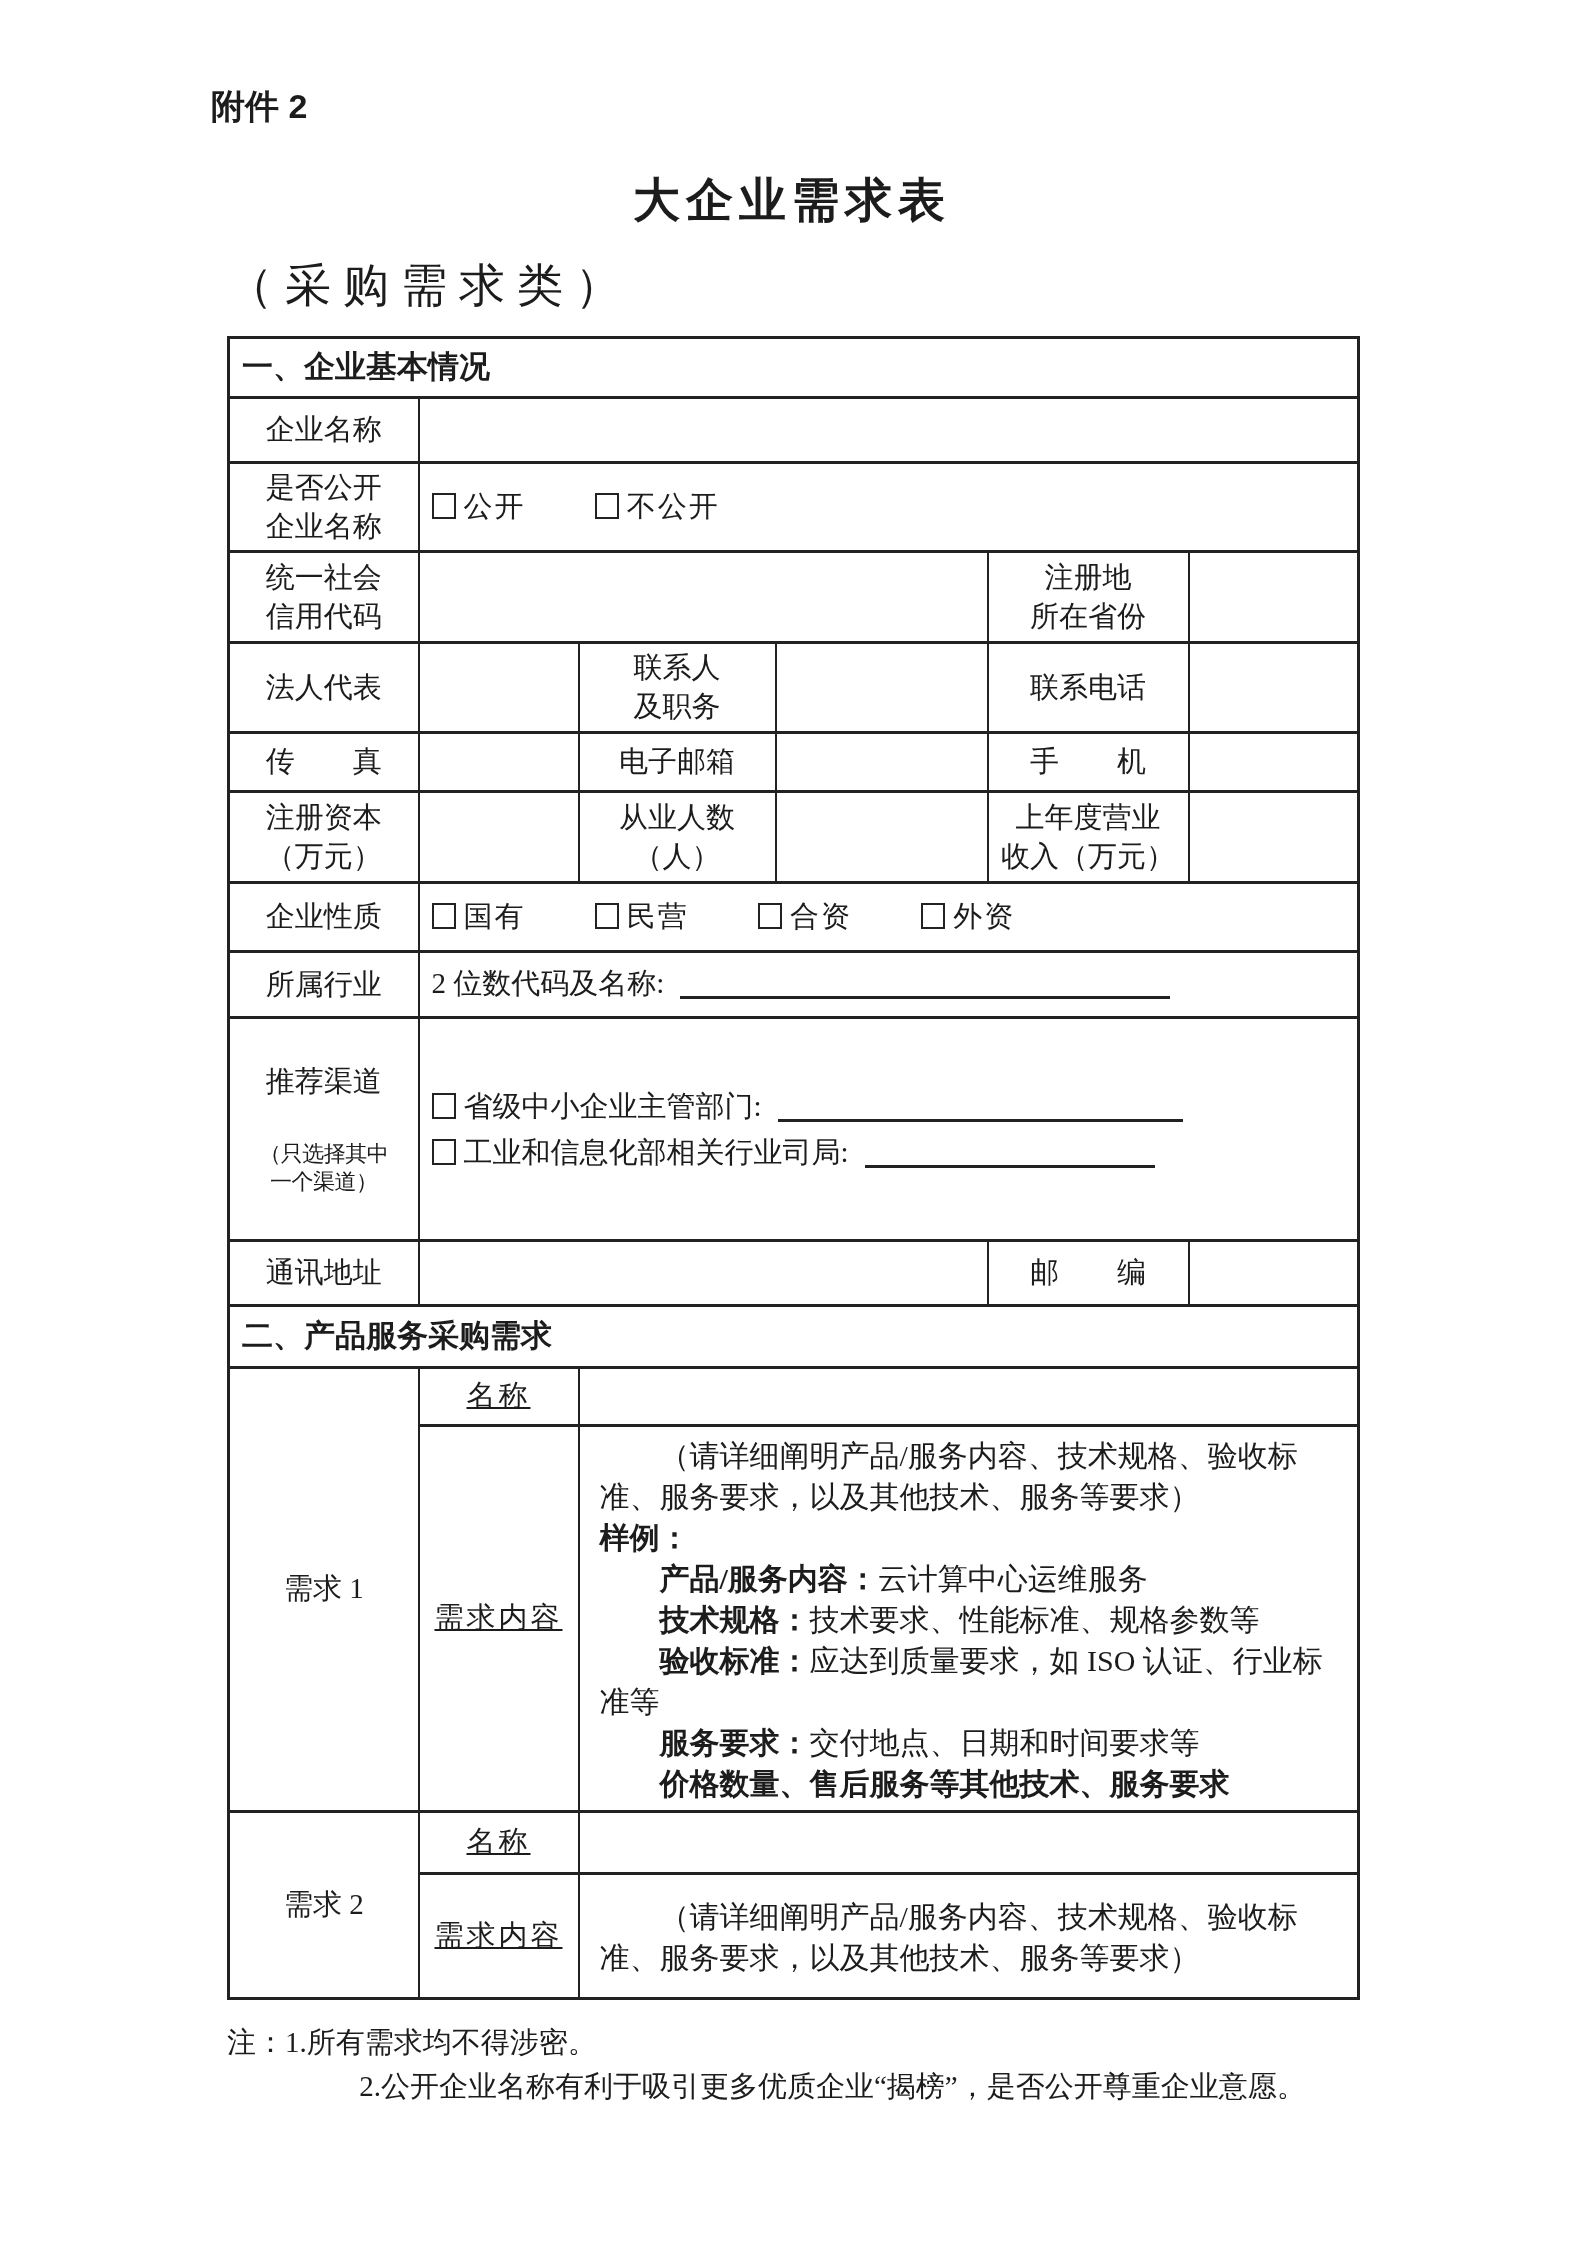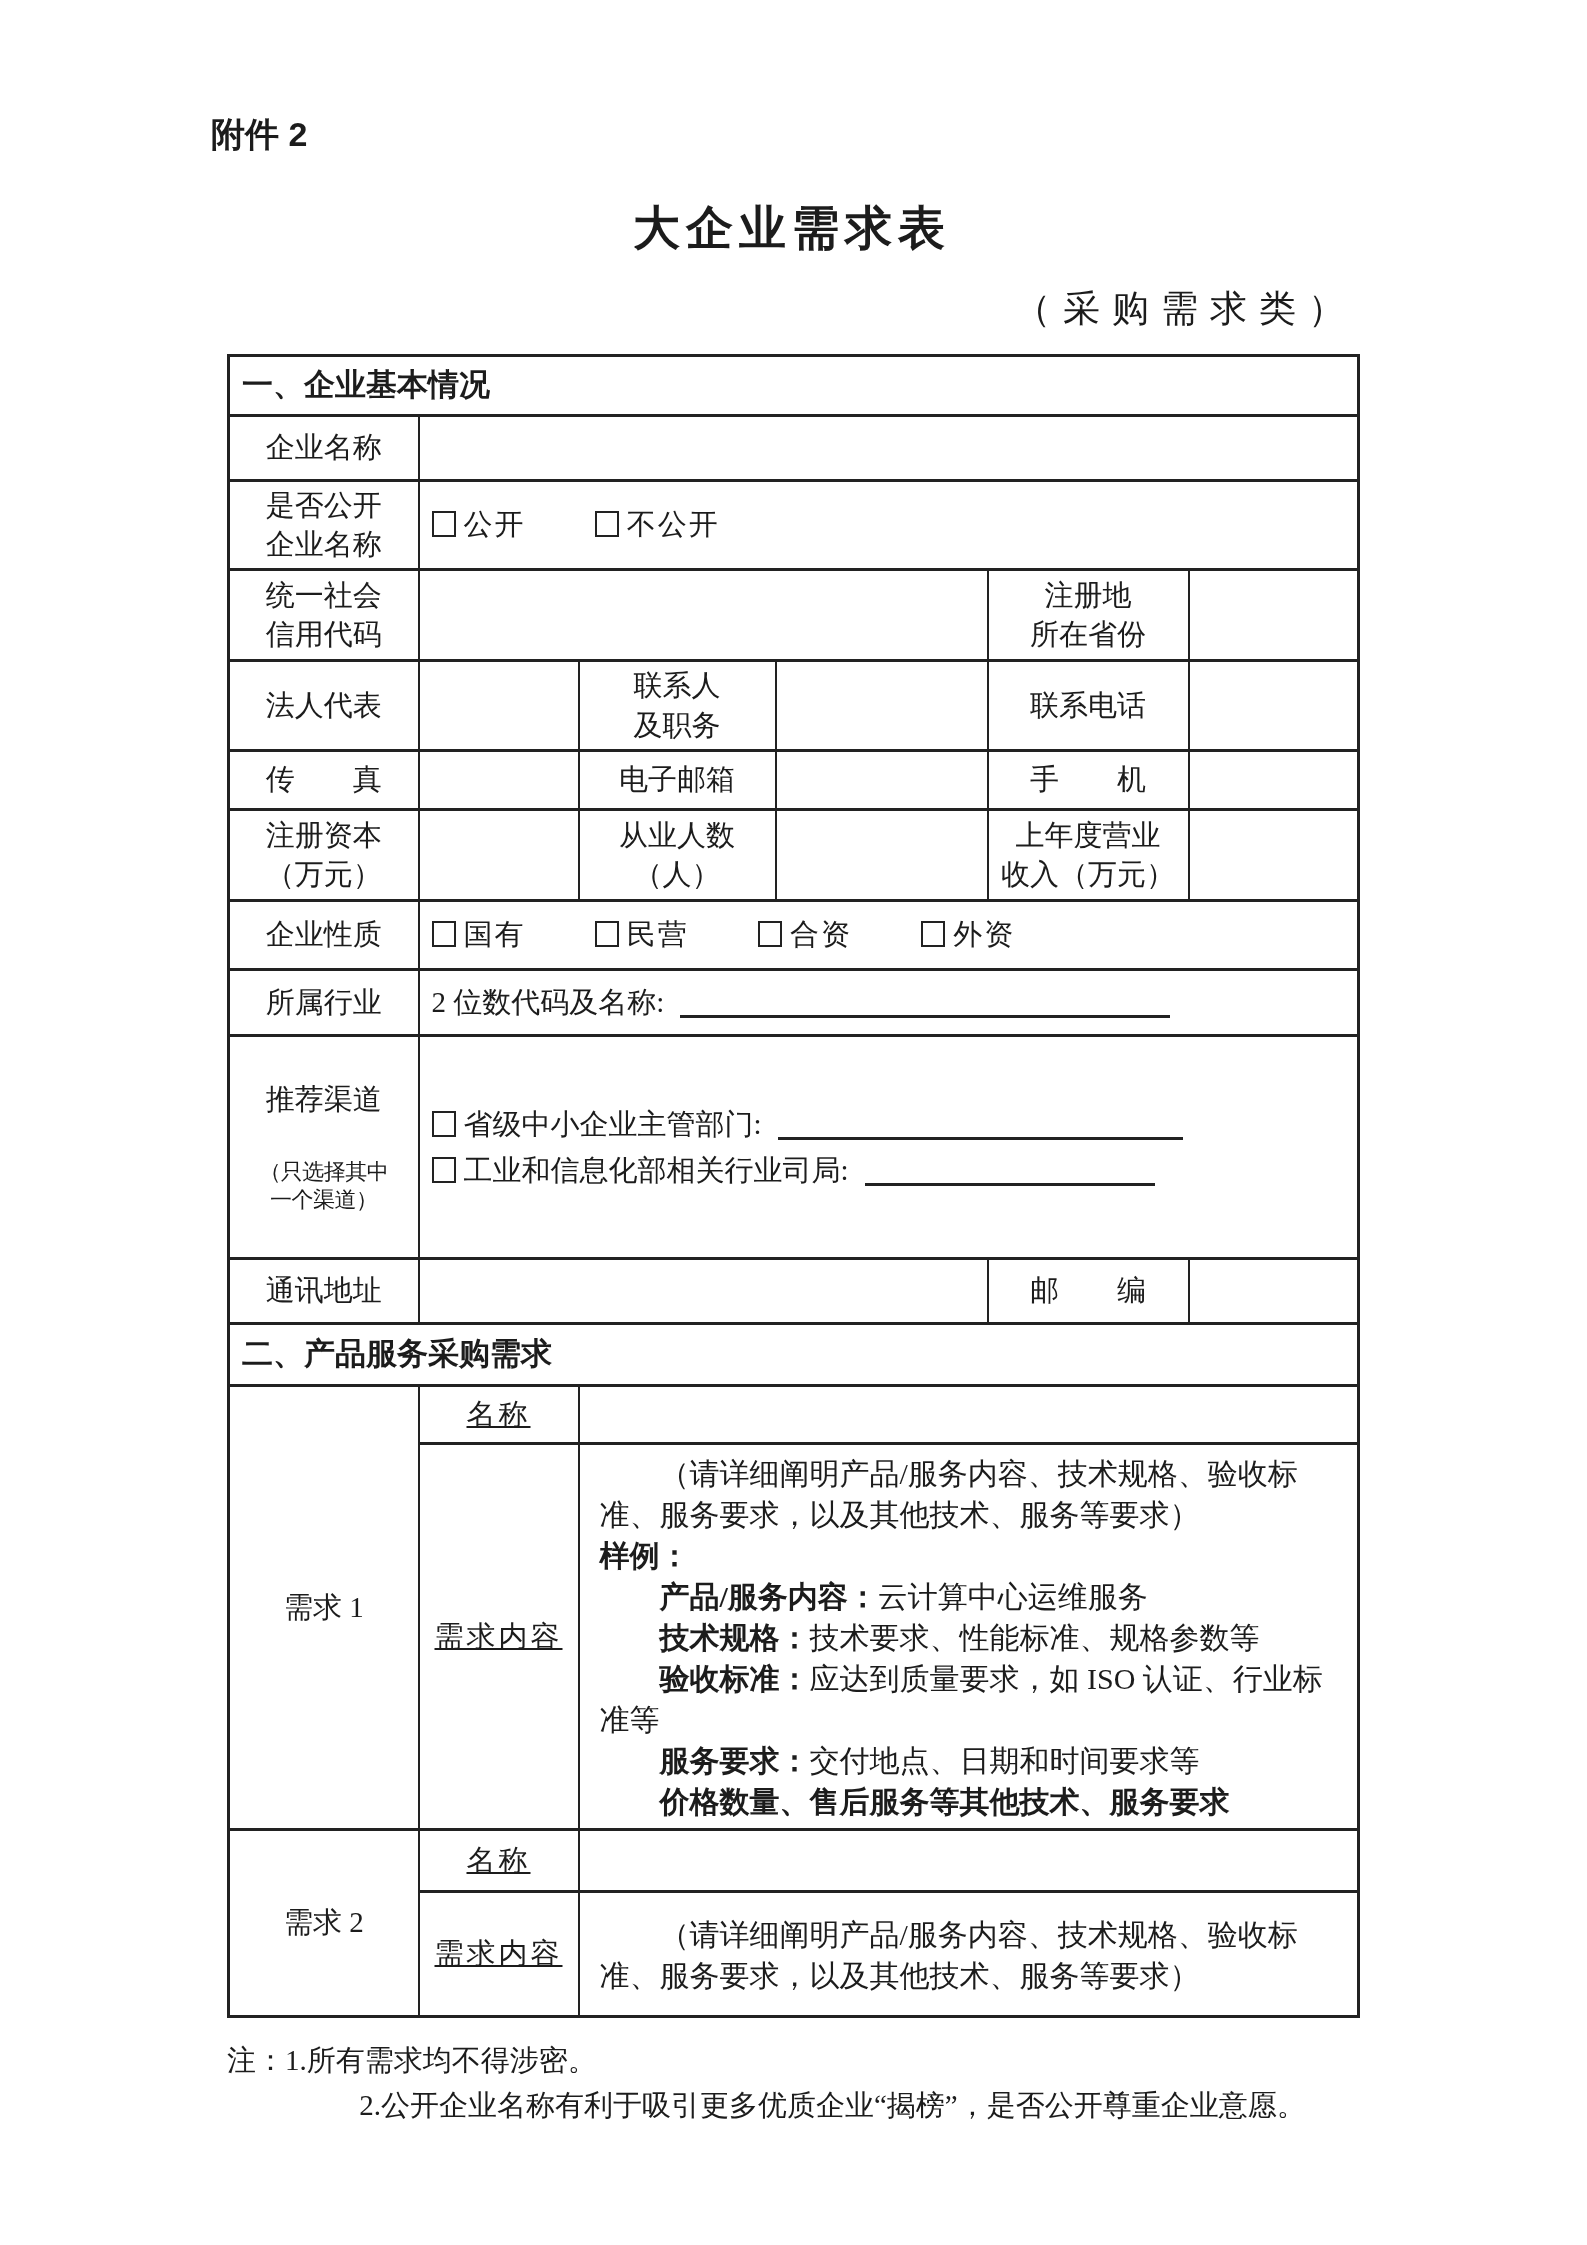--- a/index.html
+++ b/index.html
@@ -9,41 +9,41 @@
     width: 1587px;
     height: 2245px;
     background: #ffffff;
     font-family: "Liberation Serif", "DejaVu Serif", serif;
     color: #1c1c1c;
     overflow: hidden;
   }
   .content {
     width: 1130px;
     margin-left: 227px;
-    padding-top: 116px;
+    padding-top: 88px;
   }
   .attachment {
     font-family: "Liberation Sans", "DejaVu Sans", sans-serif;
     font-weight: bold;
     font-size: 34px;
     line-height: 1.1;
     margin-left: -16px;
   }
   .doc-title {
     margin-top: 50px;
     text-align: center;
     font-weight: bold;
     font-size: 47px;
     letter-spacing: 6px;
     line-height: 1.1;
   }
   .doc-subtitle {
     margin-top: 34px;
-    text-align: right;
-    font-size: 37px;
+    text-align: left;
+    font-size: 46px;
     letter-spacing: 12px;
     line-height: 1.1;
   }
   table.form {
     border-collapse: collapse;
     table-layout: fixed;
     width: 1130px;
     margin-top: 24px;
   }
   table.form td {

